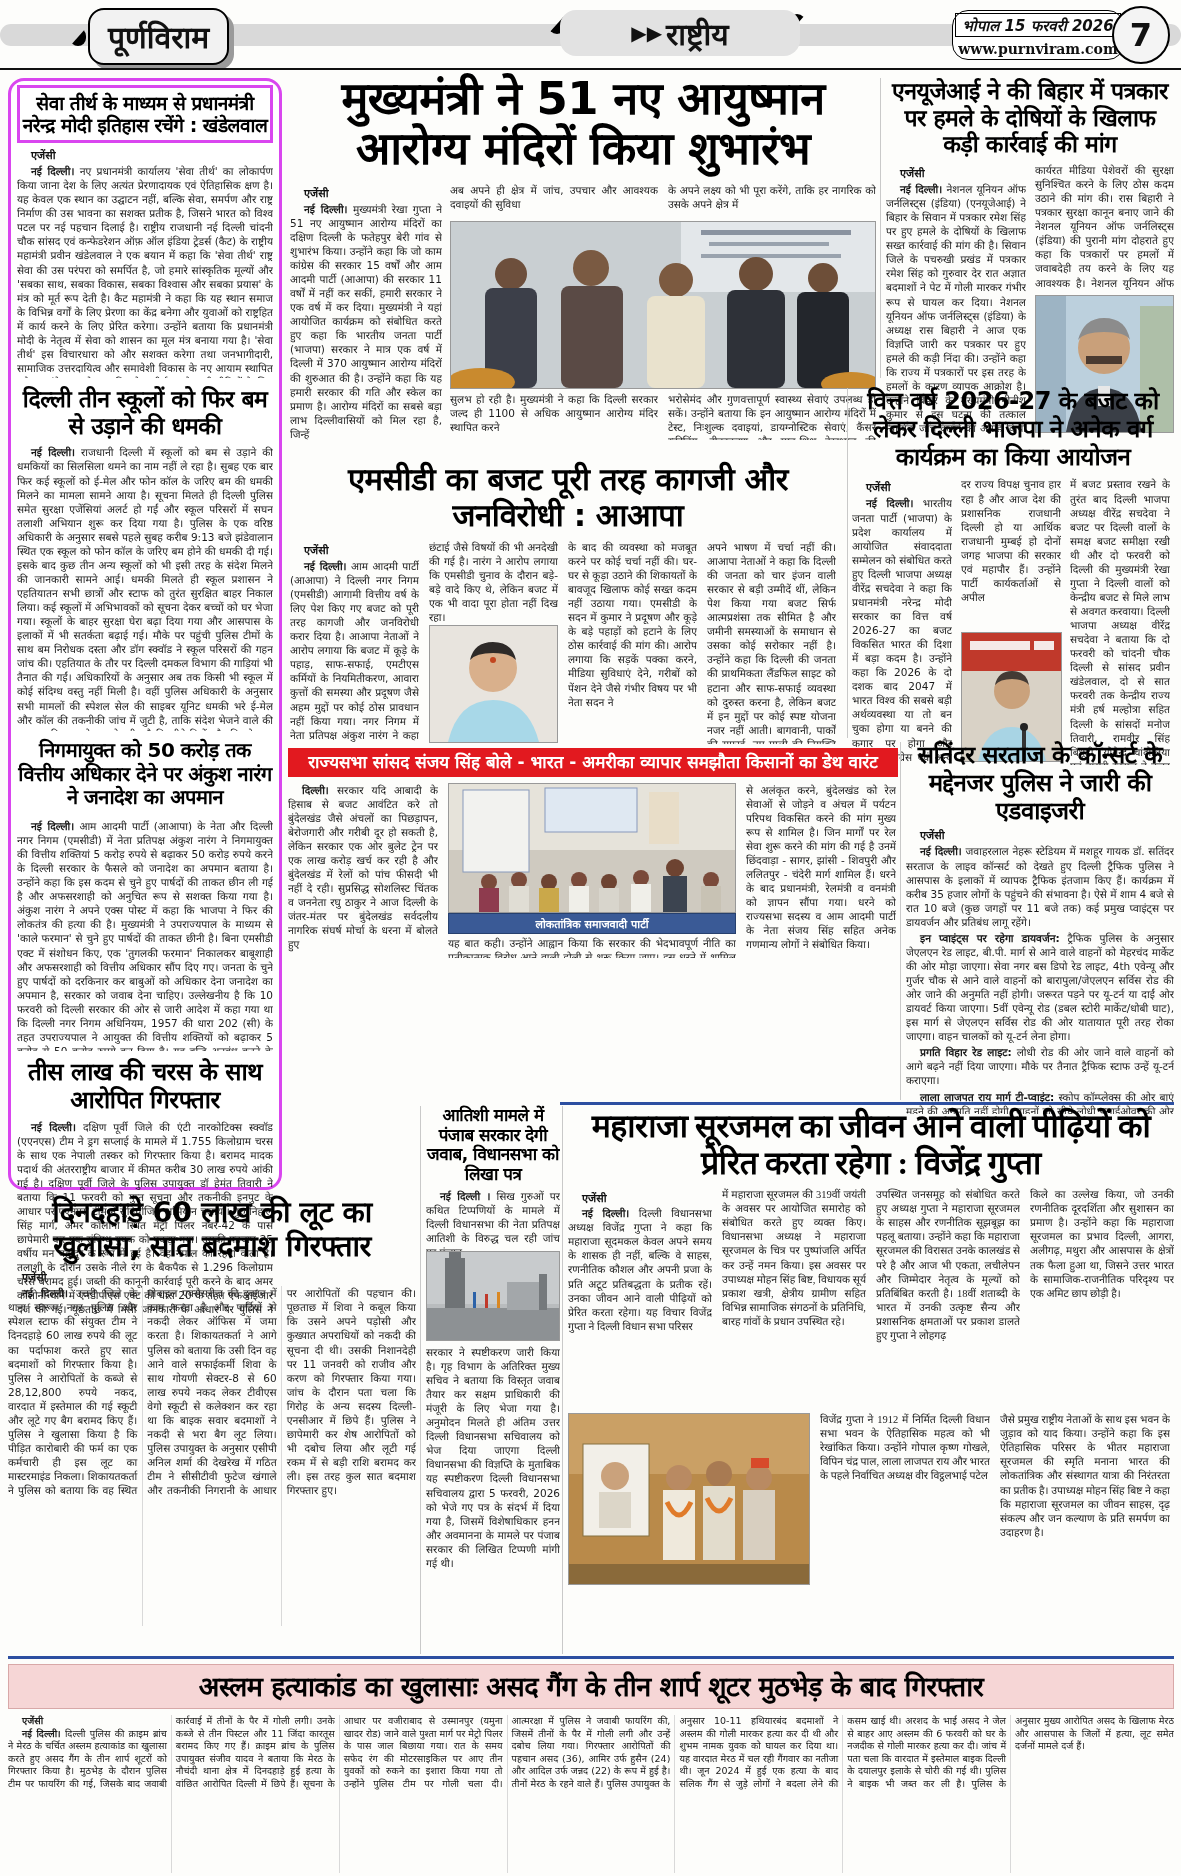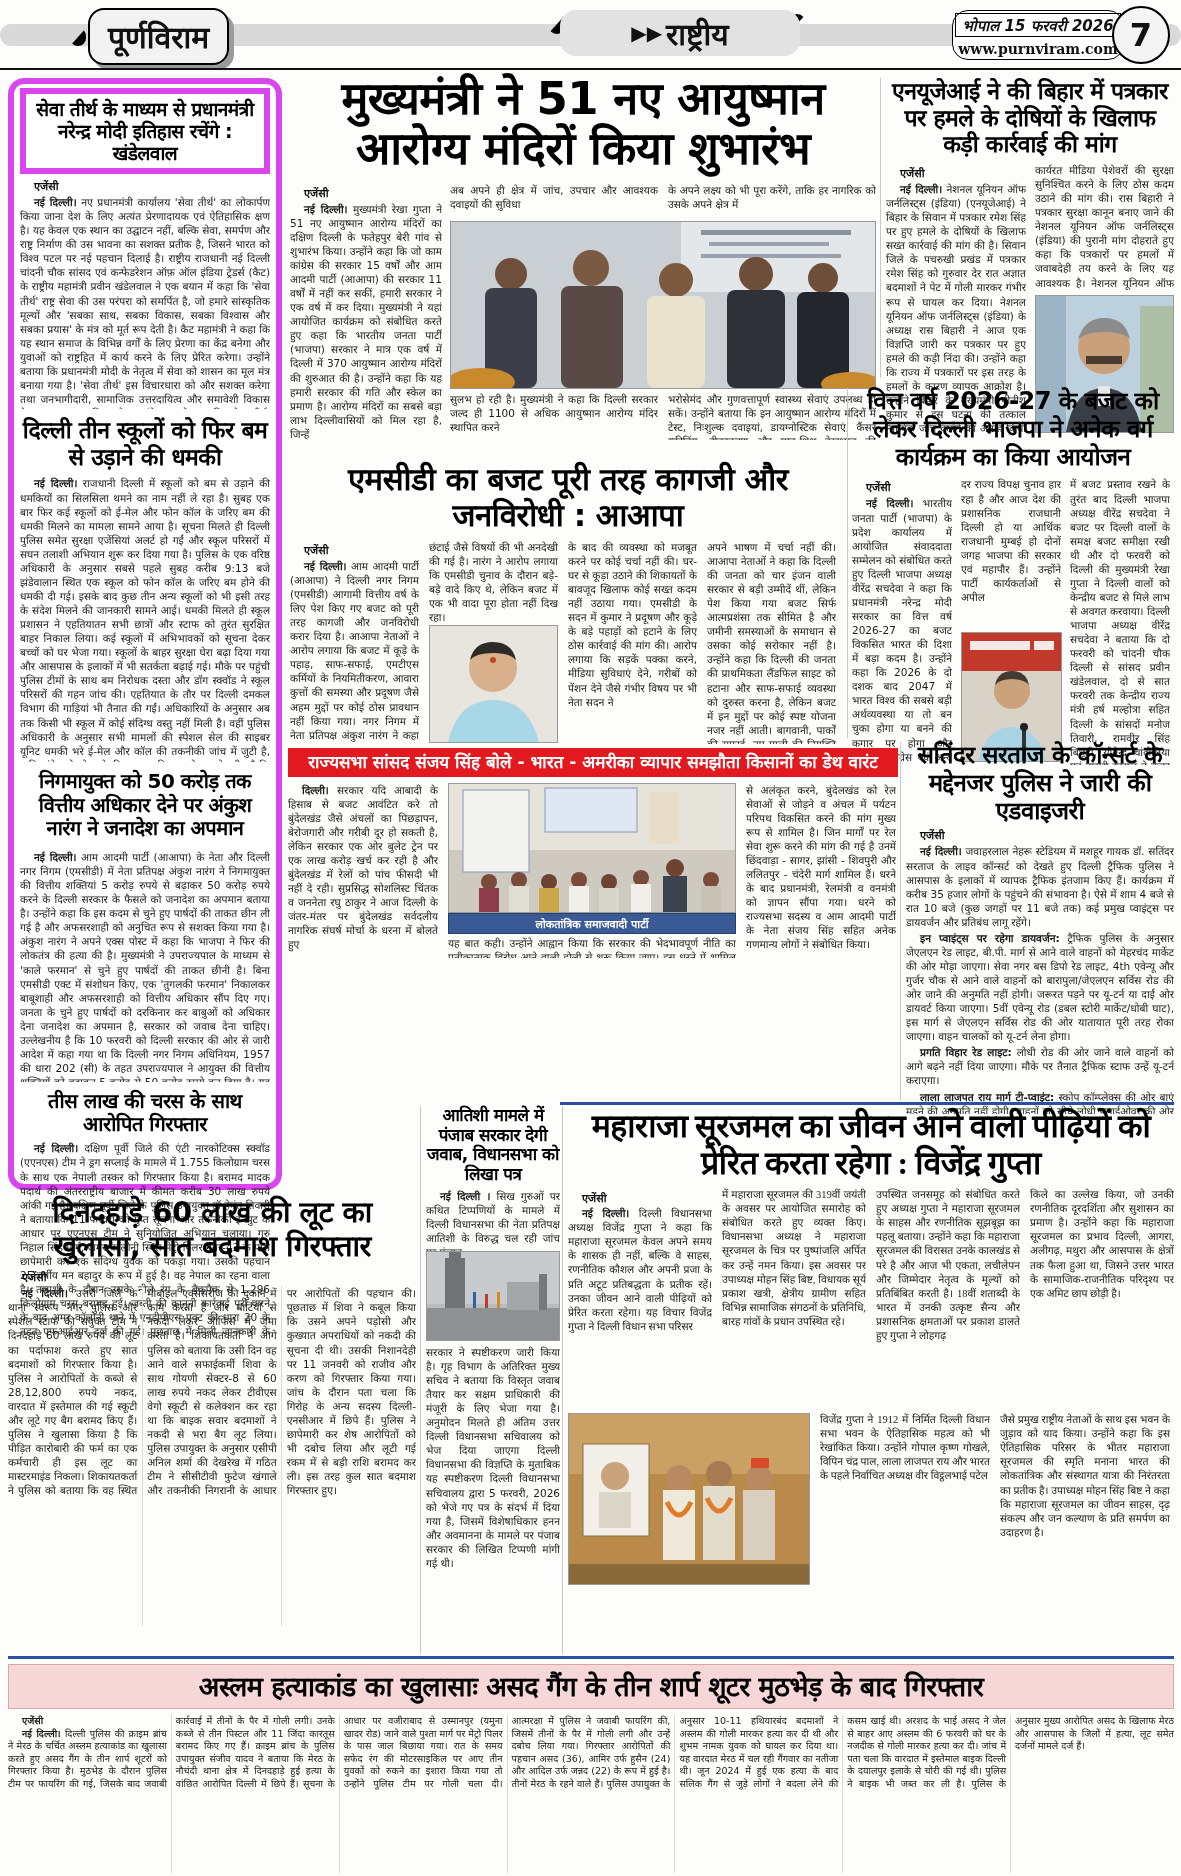--- a/index.html
+++ b/index.html
@@ -13,21 +13,21 @@
   .body-txt{font-size:10.5px;line-height:1.34;text-align:justify;color:#1b1b1b;overflow:hidden;}
   .body-txt p{margin:0 0 2px 0;text-indent:14px;}
   .byline{font-weight:bold;font-size:11px;margin:2px 0;text-indent:14px;}
   .dl{font-weight:bold;}
   .cols3{column-count:3;column-gap:10px;column-rule:1px solid #d9d9d9;}
   .cols7{column-count:7;column-gap:9px;column-rule:1px solid #d9d9d9;}
   .ph{background:#d8d8d4;overflow:hidden;border:1px solid #999;}
   .vr{position:absolute;width:1px;background:#c9c9c9;}
   .hr-blue{position:absolute;height:3px;background:#2d4fa1;}
   .hr-black{position:absolute;height:2px;background:#111;}
-  .boxed{border:6px solid #d946ef;}
+  .boxed{border:3px solid #d946ef;}
   
   .masthead-bar{left:0;top:24px;width:1181px;height:22px;background:#d9d9d9;}
   .masthead-box{left:88px;top:8px;padding:6px 18px;background:#f2f2f2;border:2px solid #000;
     box-shadow:5px 5px 0 #9a9a9a;font-size:30px;font-weight:bold;}
   .section-pill{left:560px;top:10px;width:240px;height:46px;background:#e2e2e2;border-radius:16px;
     display:flex;align-items:center;justify-content:center;font-size:30px;font-weight:bold;}
   .tri{width:0;height:0;border-style:solid;position:absolute;}
   .datebox{left:952px;top:10px;width:170px;border:1px solid #000;background:#fff;text-align:center;}
   .datebox .d1{font-weight:bold;font-size:15px;border:1px solid #000;margin:2px;padding:1px 5px;font-style:italic;}
   .datebox .d2{font-weight:bold;font-size:14px;font-family:"DejaVu Serif","Liberation Serif",serif;padding:2px 0;}
@@ -77,21 +77,21 @@
   </div>
 
   <div>
     <div class="head" style="font-size:20px;margin:8px 0 10px;">निगमायुक्त को 50 करोड़ तक वित्तीय अधिकार देने पर अंकुश नारंग ने जनादेश का अपमान</div>
     <div class="body-txt" style="height:232px;">
       <p><span class="dl">नई दिल्ली।</span> <span>आम आदमी पार्टी (आआपा) के नेता और दिल्ली नगर निगम (एमसीडी) में नेता प्रतिपक्ष अंकुश नारंग ने निगमायुक्त की वित्तीय शक्तियां 5 करोड़ रुपये से बढ़ाकर 50 करोड़ रुपये करने के दिल्ली सरकार के फैसले को जनादेश का अपमान बताया है। उन्होंने कहा कि इस कदम से चुने हुए पार्षदों की ताकत छीन ली गई है और अफसरशाही को अनुचित रूप से सशक्त किया गया है। अंकुश नारंग ने अपने एक्स पोस्ट में कहा कि भाजपा ने फिर की लोकतंत्र की हत्या की है। मुख्यमंत्री ने उपराज्यपाल के माध्यम से 'काले फरमान' से चुने हुए पार्षदों की ताकत छीनी है। बिना एमसीडी एक्ट में संशोधन किए, एक 'तुगलकी फरमान' निकालकर बाबूशाही और अफसरशाही को वित्तीय अधिकार सौंप दिए गए। जनता के चुने हुए पार्षदों को दरकिनार कर बाबुओं को अधिकार देना जनादेश का अपमान है, सरकार को जवाब देना चाहिए। उल्लेखनीय है कि 10 फरवरी को दिल्ली सरकार की ओर से जारी आदेश में कहा गया था कि दिल्ली नगर निगम अधिनियम, 1957 की धारा 202 (सी) के तहत उपराज्यपाल ने आयुक्त की वित्तीय शक्तियों को बढ़ाकर 5 करोड़ से 50 करोड़ रुपये कर दिया है। यह वृद्धि अनुबंध करने के मामलों में लागू होगी।</span></p>
     </div>
   </div>
 
   <div>
-    <div class="head" style="font-size:20px;margin:8px 0 5px;">तीस लाख की चरस के साथ आरोपित गिरफ्तार</div>
+    <div class="head" style="font-size:24px;margin:8px 0 5px;">तीस लाख की चरस के साथ आरोपित गिरफ्तार</div>
     <div class="body-txt" style="height:196px;">
       <p><span class="dl">नई दिल्ली।</span> <span>दक्षिण पूर्वी जिले की एंटी नारकोटिक्स स्क्वॉड (एएनएस) टीम ने ड्रग सप्लाई के मामले में 1.755 किलोग्राम चरस के साथ एक नेपाली तस्कर को गिरफ्तार किया है। बरामद मादक पदार्थ की अंतरराष्ट्रीय बाजार में कीमत करीब 30 लाख रुपये आंकी गई है। दक्षिण पूर्वी जिले के पुलिस उपायुक्त डॉ हेमंत तिवारी ने बताया कि 11 फरवरी को गुप्त सूचना और तकनीकी इनपुट के आधार पर एएनएस टीम ने सुनियोजित अभियान चलाया। गुरु निहाल सिंह मार्ग, अमर कॉलोनी स्थित मेट्रो पिलर नंबर-42 के पास छापेमारी कर एक संदिग्ध युवक को पकड़ा गया। उसकी पहचान 25 वर्षीय मन बहादुर के रूप में हुई है। वह नेपाल का रहना वाला है। तलाशी के दौरान उसके नीले रंग के बैकपैक से 1.296 किलोग्राम चरस बरामद हुई। जब्ती की कानूनी कार्रवाई पूरी करने के बाद अमर कॉलोनी थाने में एनडीपीएस एक्ट की धारा 20 के तहत एफआईआर दर्ज की गई। पूछताछ में मिली जानकारी के आधार पर पुलिस ने आरोपित के गुरुग्राम स्थित किराये के कमरे पर छापा मारा, जहां से अतिरिक्त 459 ग्राम चरस बरामद हुई। इस तरह कुल 1.755 किलोग्राम चरस जब्त की गई।</span></p>
     </div>
   </div>
 </div>
 
 <div class="abs" style="left:290px;top:74px;width:586px;">
   <div class="head" style="font-size:45px;line-height:1.12;">मुख्यमंत्री ने 51 नए आयुष्मान आरोग्य मंदिरों किया शुभारंभ</div>
   <div style="display:flex;margin-top:8px;">
     <div style="width:152px;margin-right:8px;">
@@ -319,21 +319,21 @@
 </div>
 
 <div class="vr" style="left:562px;top:1106px;height:548px;"></div>
 
 <div class="abs" style="left:568px;top:1108px;width:606px;font-family:Liberation Serif, serif;">
   <div class="head" style="font-size:32px;">महाराजा सूरजमल का जीवन आने वाली पीढ़ियों को प्रेरित करता रहेगा : विजेंद्र गुप्ता</div>
   <div style="display:flex;gap:10px;margin-top:6px;">
     <div style="width:144px;">
       <div class="byline">एजेंसी</div>
       <div class="body-txt" style="height:200px;">
-        <p><span class="dl">नई दिल्ली।</span> <span>दिल्ली विधानसभा अध्यक्ष विजेंद्र गुप्ता ने कहा कि महाराजा सूरजमल केवल अपने समय के शासक ही नहीं, बल्कि वे साहस, रणनीतिक कौशल और अपनी प्रजा के प्रति अटूट प्रतिबद्धता के प्रतीक रहें। उनका जीवन आने वाली पीढ़ियों को प्रेरित करता रहेगा। यह विचार विजेंद्र गुप्ता ने दिल्ली विधान सभा परिसर</span></p>
+        <p><span class="dl">नई दिल्ली।</span> <span>दिल्ली विधानसभा अध्यक्ष विजेंद्र गुप्ता ने कहा कि महाराजा सूदमकल केवल अपने समय के शासक ही नहीं, बल्कि वे साहस, रणनीतिक कौशल और अपनी प्रजा के प्रति अटूट प्रतिबद्धता के प्रतीक रहें। उनका जीवन आने वाली पीढ़ियों को प्रेरित करता रहेगा। यह विचार विजेंद्र गुप्ता ने दिल्ली विधान सभा परिसर</span></p>
       </div>
     </div>
     <div class="body-txt" style="width:144px;height:216px;">में महाराजा सूरजमल की 319वीं जयंती के अवसर पर आयोजित समारोह को संबोधित करते हुए व्यक्त किए। विधानसभा अध्यक्ष ने महाराजा सूरजमल के चित्र पर पुष्पांजलि अर्पित कर उन्हें नमन किया। इस अवसर पर उपाध्यक्ष मोहन सिंह बिष्ट, विधायक सूर्य प्रकाश खत्री, क्षेत्रीय ग्रामीण सहित विभिन्न सामाजिक संगठनों के प्रतिनिधि, बारह गांवों के प्रधान उपस्थित रहे।</div>
     <div class="body-txt" style="width:144px;height:216px;">उपस्थित जनसमूह को संबोधित करते हुए अध्यक्ष गुप्ता ने महाराजा सूरजमल के साहस और रणनीतिक सूझबूझ का पहलू बताया। उन्होंने कहा कि महाराजा सूरजमल की विरासत उनके कालखंड से परे है और आज भी एकता, लचीलेपन और जिम्मेदार नेतृत्व के मूल्यों को प्रतिबिंबित करती है। 18वीं शताब्दी के भारत में उनकी उत्कृष्ट सैन्य और प्रशासनिक क्षमताओं पर प्रकाश डालते हुए गुप्ता ने लोहगढ़</div>
     <div class="body-txt" style="width:144px;height:216px;">किले का उल्लेख किया, जो उनकी रणनीतिक दूरदर्शिता और सुशासन का प्रमाण है। उन्होंने कहा कि महाराजा सूरजमल का प्रभाव दिल्ली, आगरा, अलीगढ़, मथुरा और आसपास के क्षेत्रों तक फैला हुआ था, जिसने उत्तर भारत के सामाजिक-राजनीतिक परिदृश्य पर एक अमिट छाप छोड़ी है।</div>
   </div>
   <div style="display:flex;gap:10px;margin-top:6px;">
     <div class="ph" style="width:240px;height:170px;">
       <svg width="240" height="170" xmlns="http://www.w3.org/2000/svg">
         <rect width="240" height="170" fill="#b98a4a"></rect>

